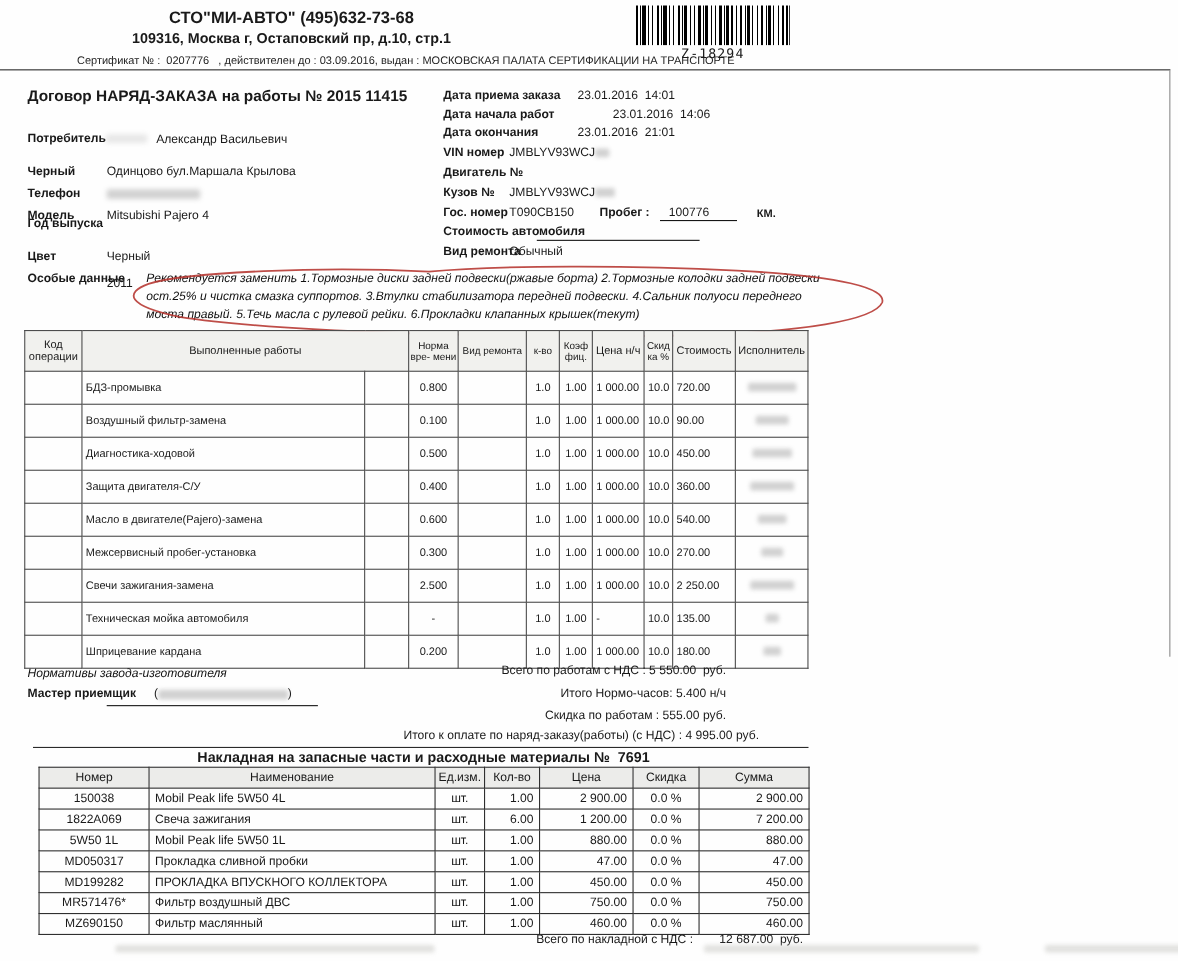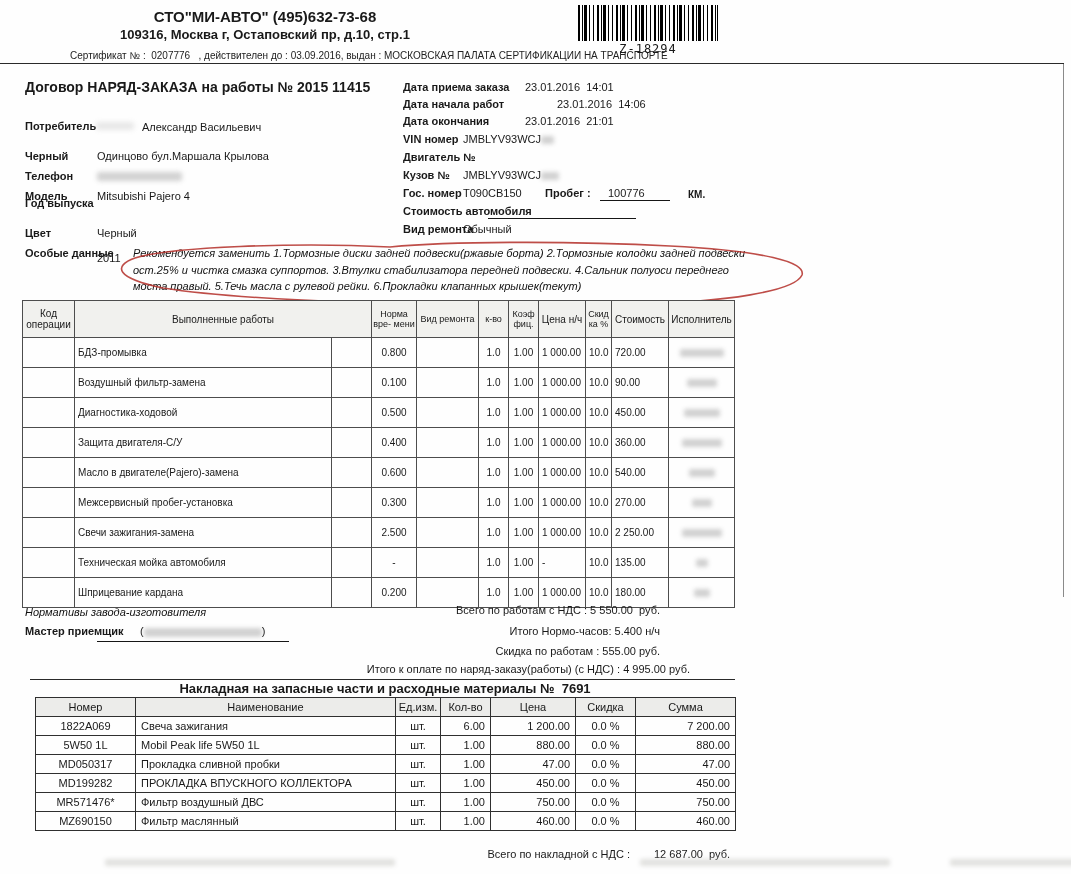--- a/index.html
+++ b/index.html
@@ -286,20 +286,29 @@
         <tr>
       <th>Номер</th>
       <th>Наименование</th>
       <th>Ед.изм.</th>
       <th>Кол-во</th>
       <th>Цена</th>
       <th>Скидка</th>
       <th>Сумма</th>
     </tr>
     <tr>
+      <td class="c">150038</td>
+          <td>Mobil Peak life 5W50 4L</td>
+      <td class="c">шт.</td>
+          <td class="r">1.00</td>
+      <td class="r">2 900.00</td>
+          <td class="c">0.0 %</td>
+      <td class="r">2 900.00</td>
+    </tr>
+    <tr>
       <td class="c">1822A069</td>
           <td>Свеча зажигания</td>
       <td class="c">шт.</td>
           <td class="r">6.00</td>
       <td class="r">1 200.00</td>
           <td class="c">0.0 %</td>
       <td class="r">7 200.00</td>
     </tr>
     <tr>
       <td class="c">5W50 1L</td>

